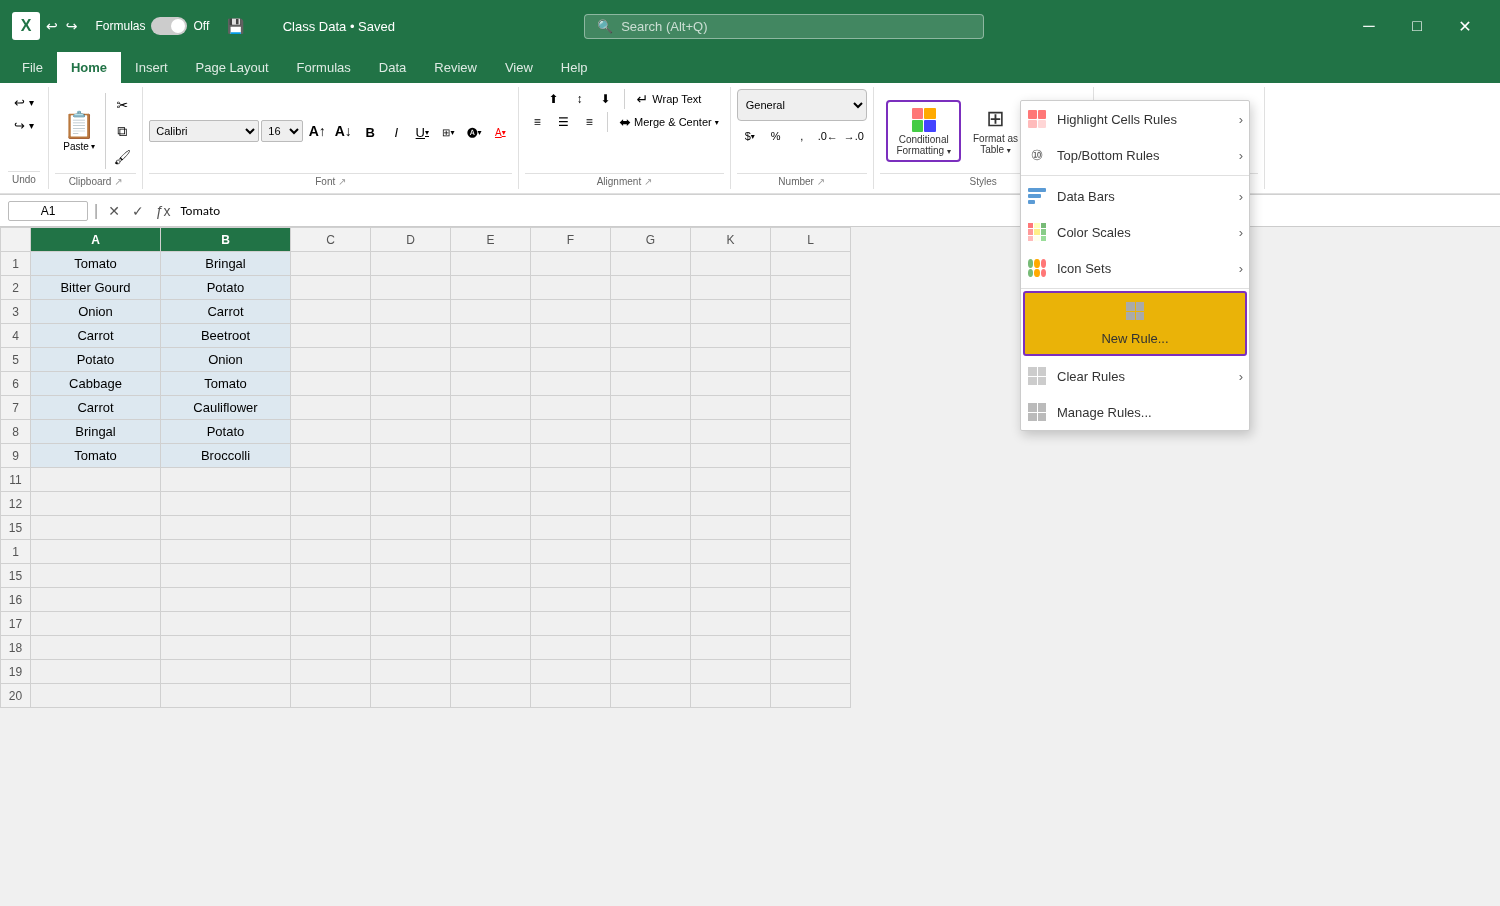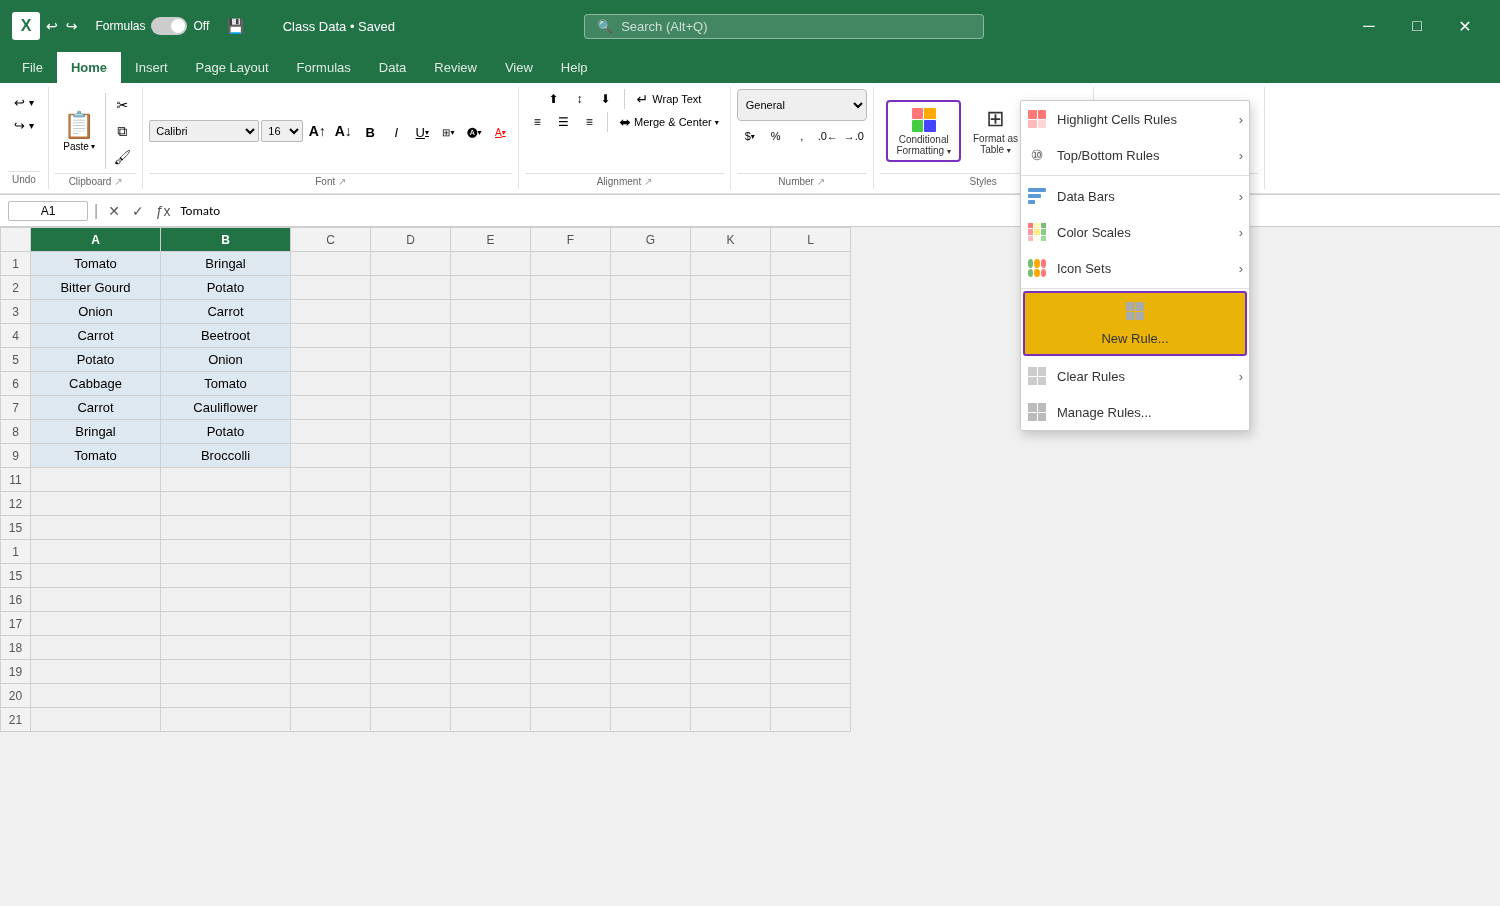--- a/index.html
+++ b/index.html
@@ -710,32 +710,20 @@
             <td class="cell col-a"></td>
             <td class="cell col-b"></td>
             <td class="cell col-other"></td>
             <td class="cell col-other"></td>
             <td class="cell col-other"></td>
             <td class="cell col-other"></td>
             <td class="cell col-other"></td>
             <td class="cell col-other"></td>
             <td class="cell col-other"></td>
           </tr>
-          <tr>
-            <th class="row-header">21</th>
-            <td class="cell col-a"></td>
-            <td class="cell col-b"></td>
-            <td class="cell col-other"></td>
-            <td class="cell col-other"></td>
-            <td class="cell col-other"></td>
-            <td class="cell col-other"></td>
-            <td class="cell col-other"></td>
-            <td class="cell col-other"></td>
-            <td class="cell col-other"></td>
-          </tr>
         </tbody>
     </table>
   </div>
 </div>
 
 <div class="cf-dropdown" id="cf-dropdown">
   <div class="cf-menu-item">
     <div class="menu-icon">
       <div style="display:grid; grid-template-columns:1fr 1fr; gap:1px; width:18px; height:18px;">
         <div style="background:#f77; border-radius:1px;"></div>

